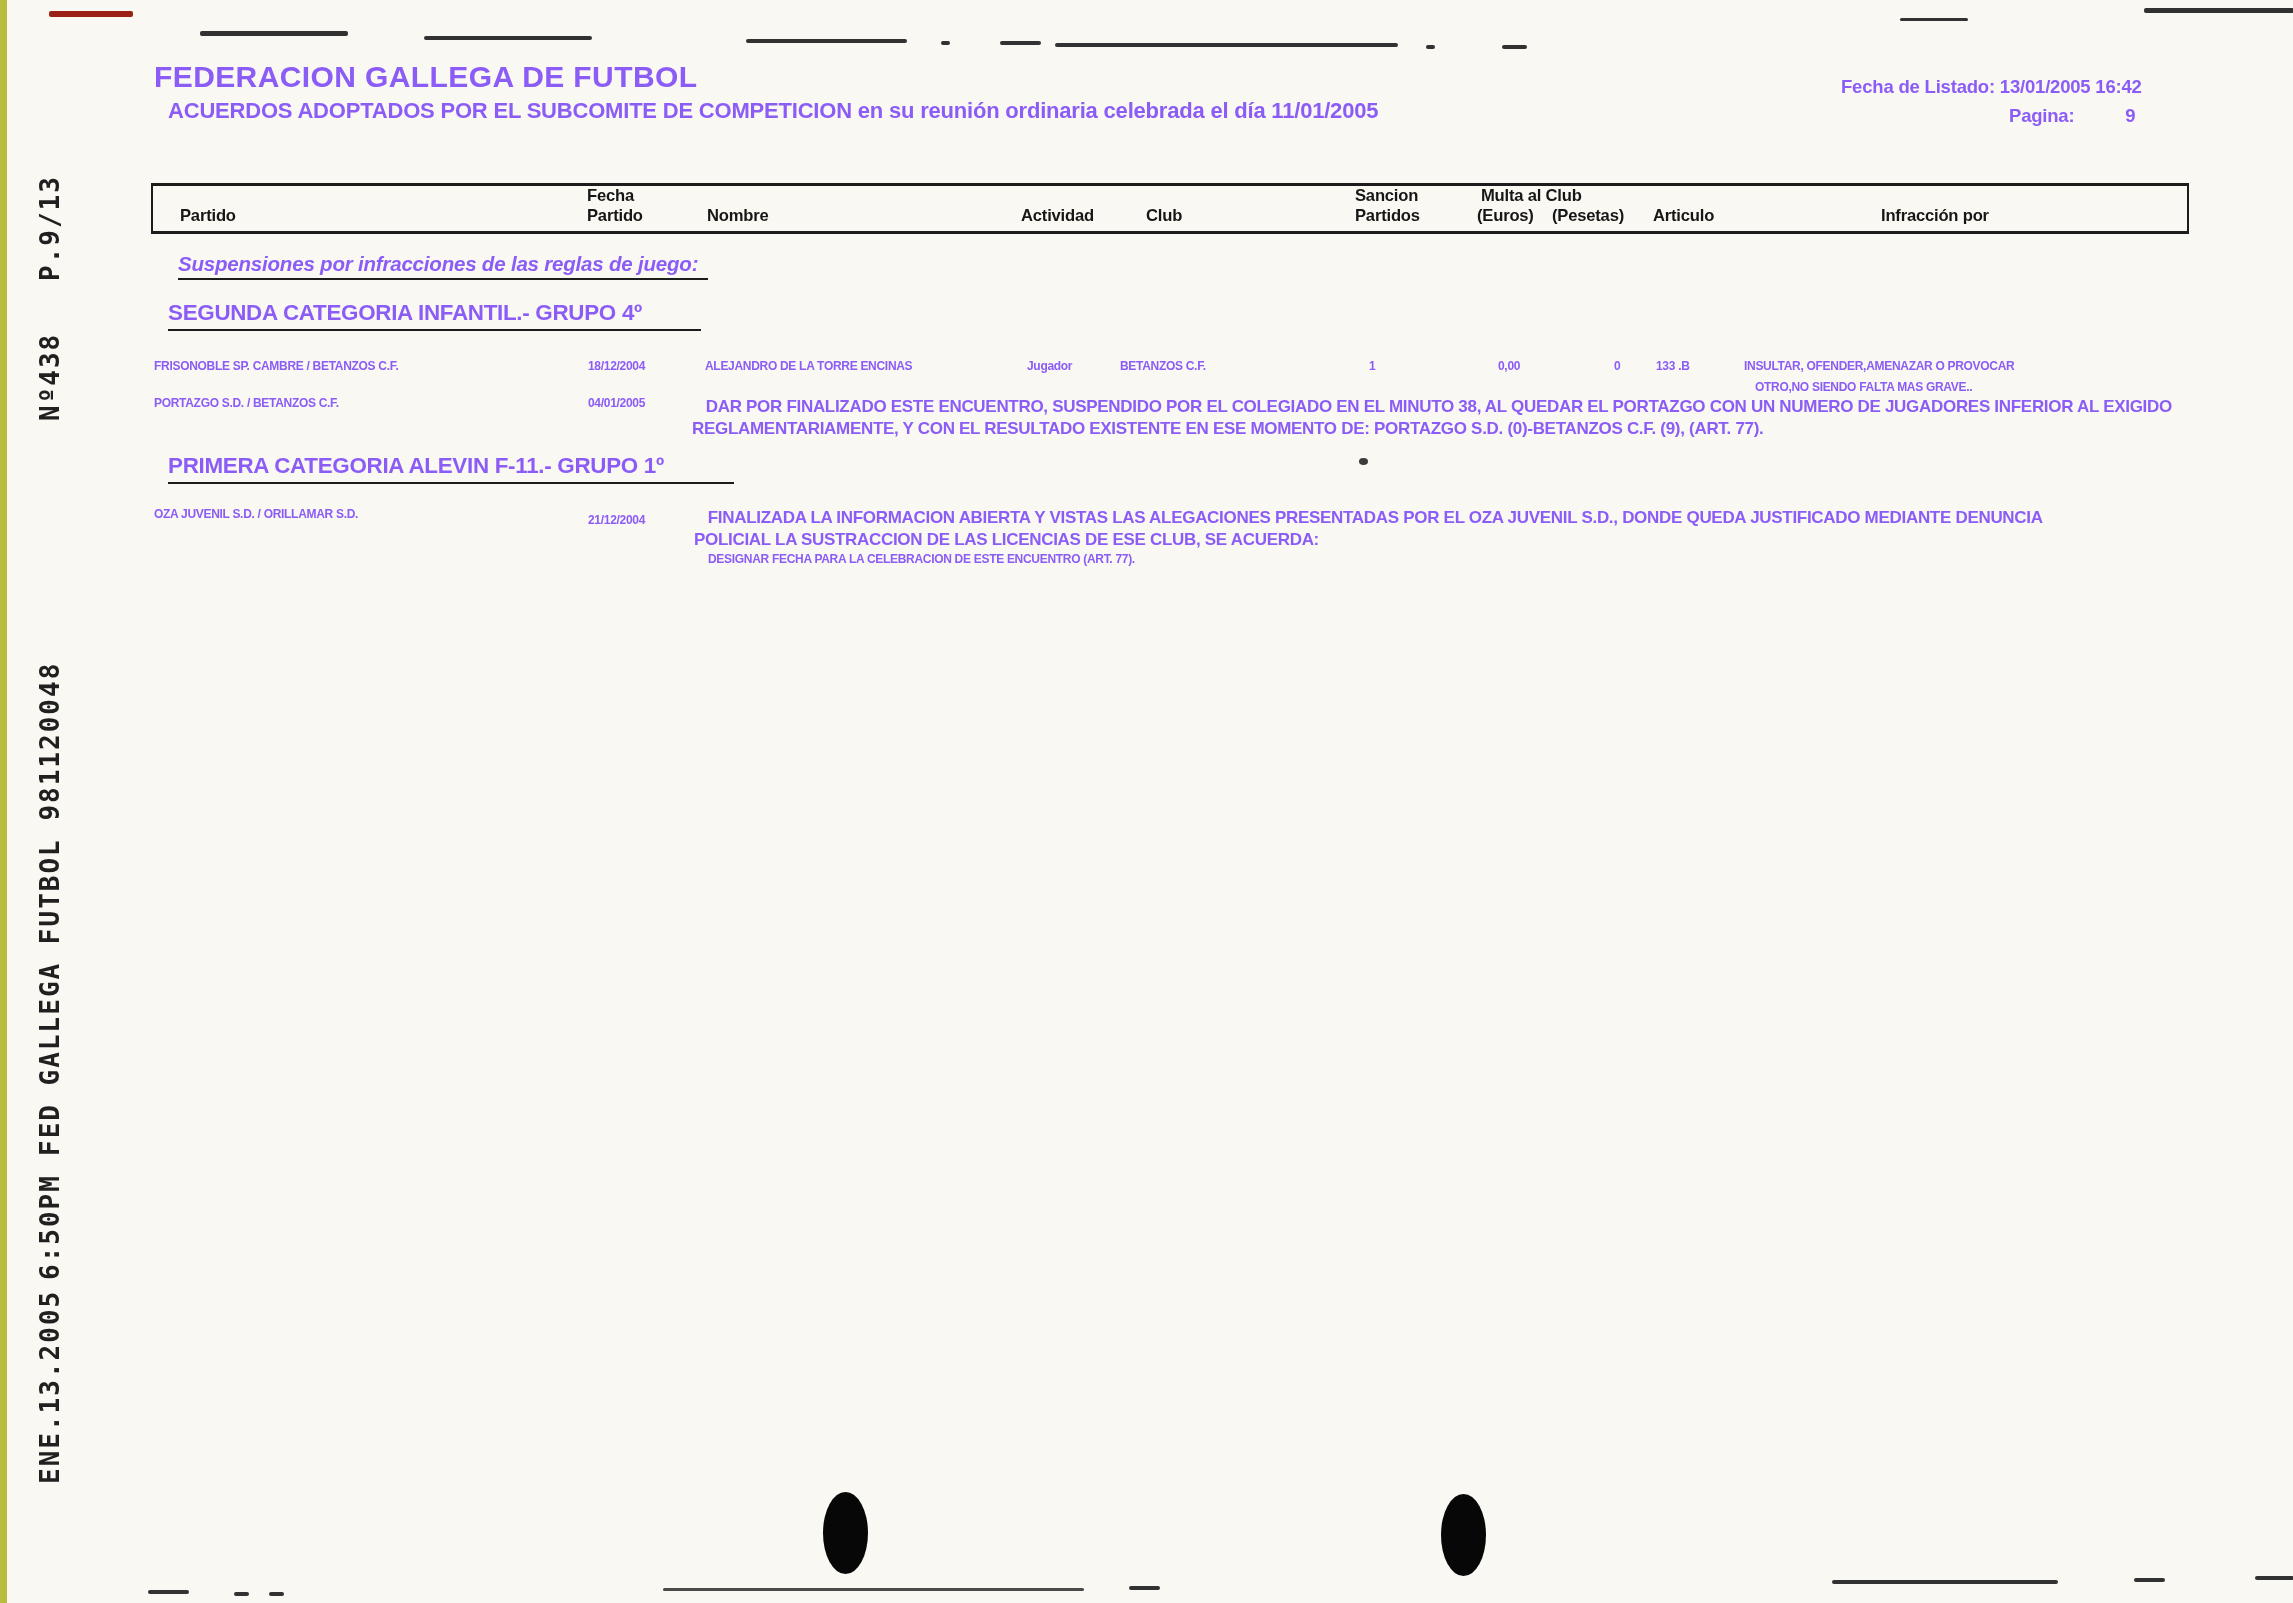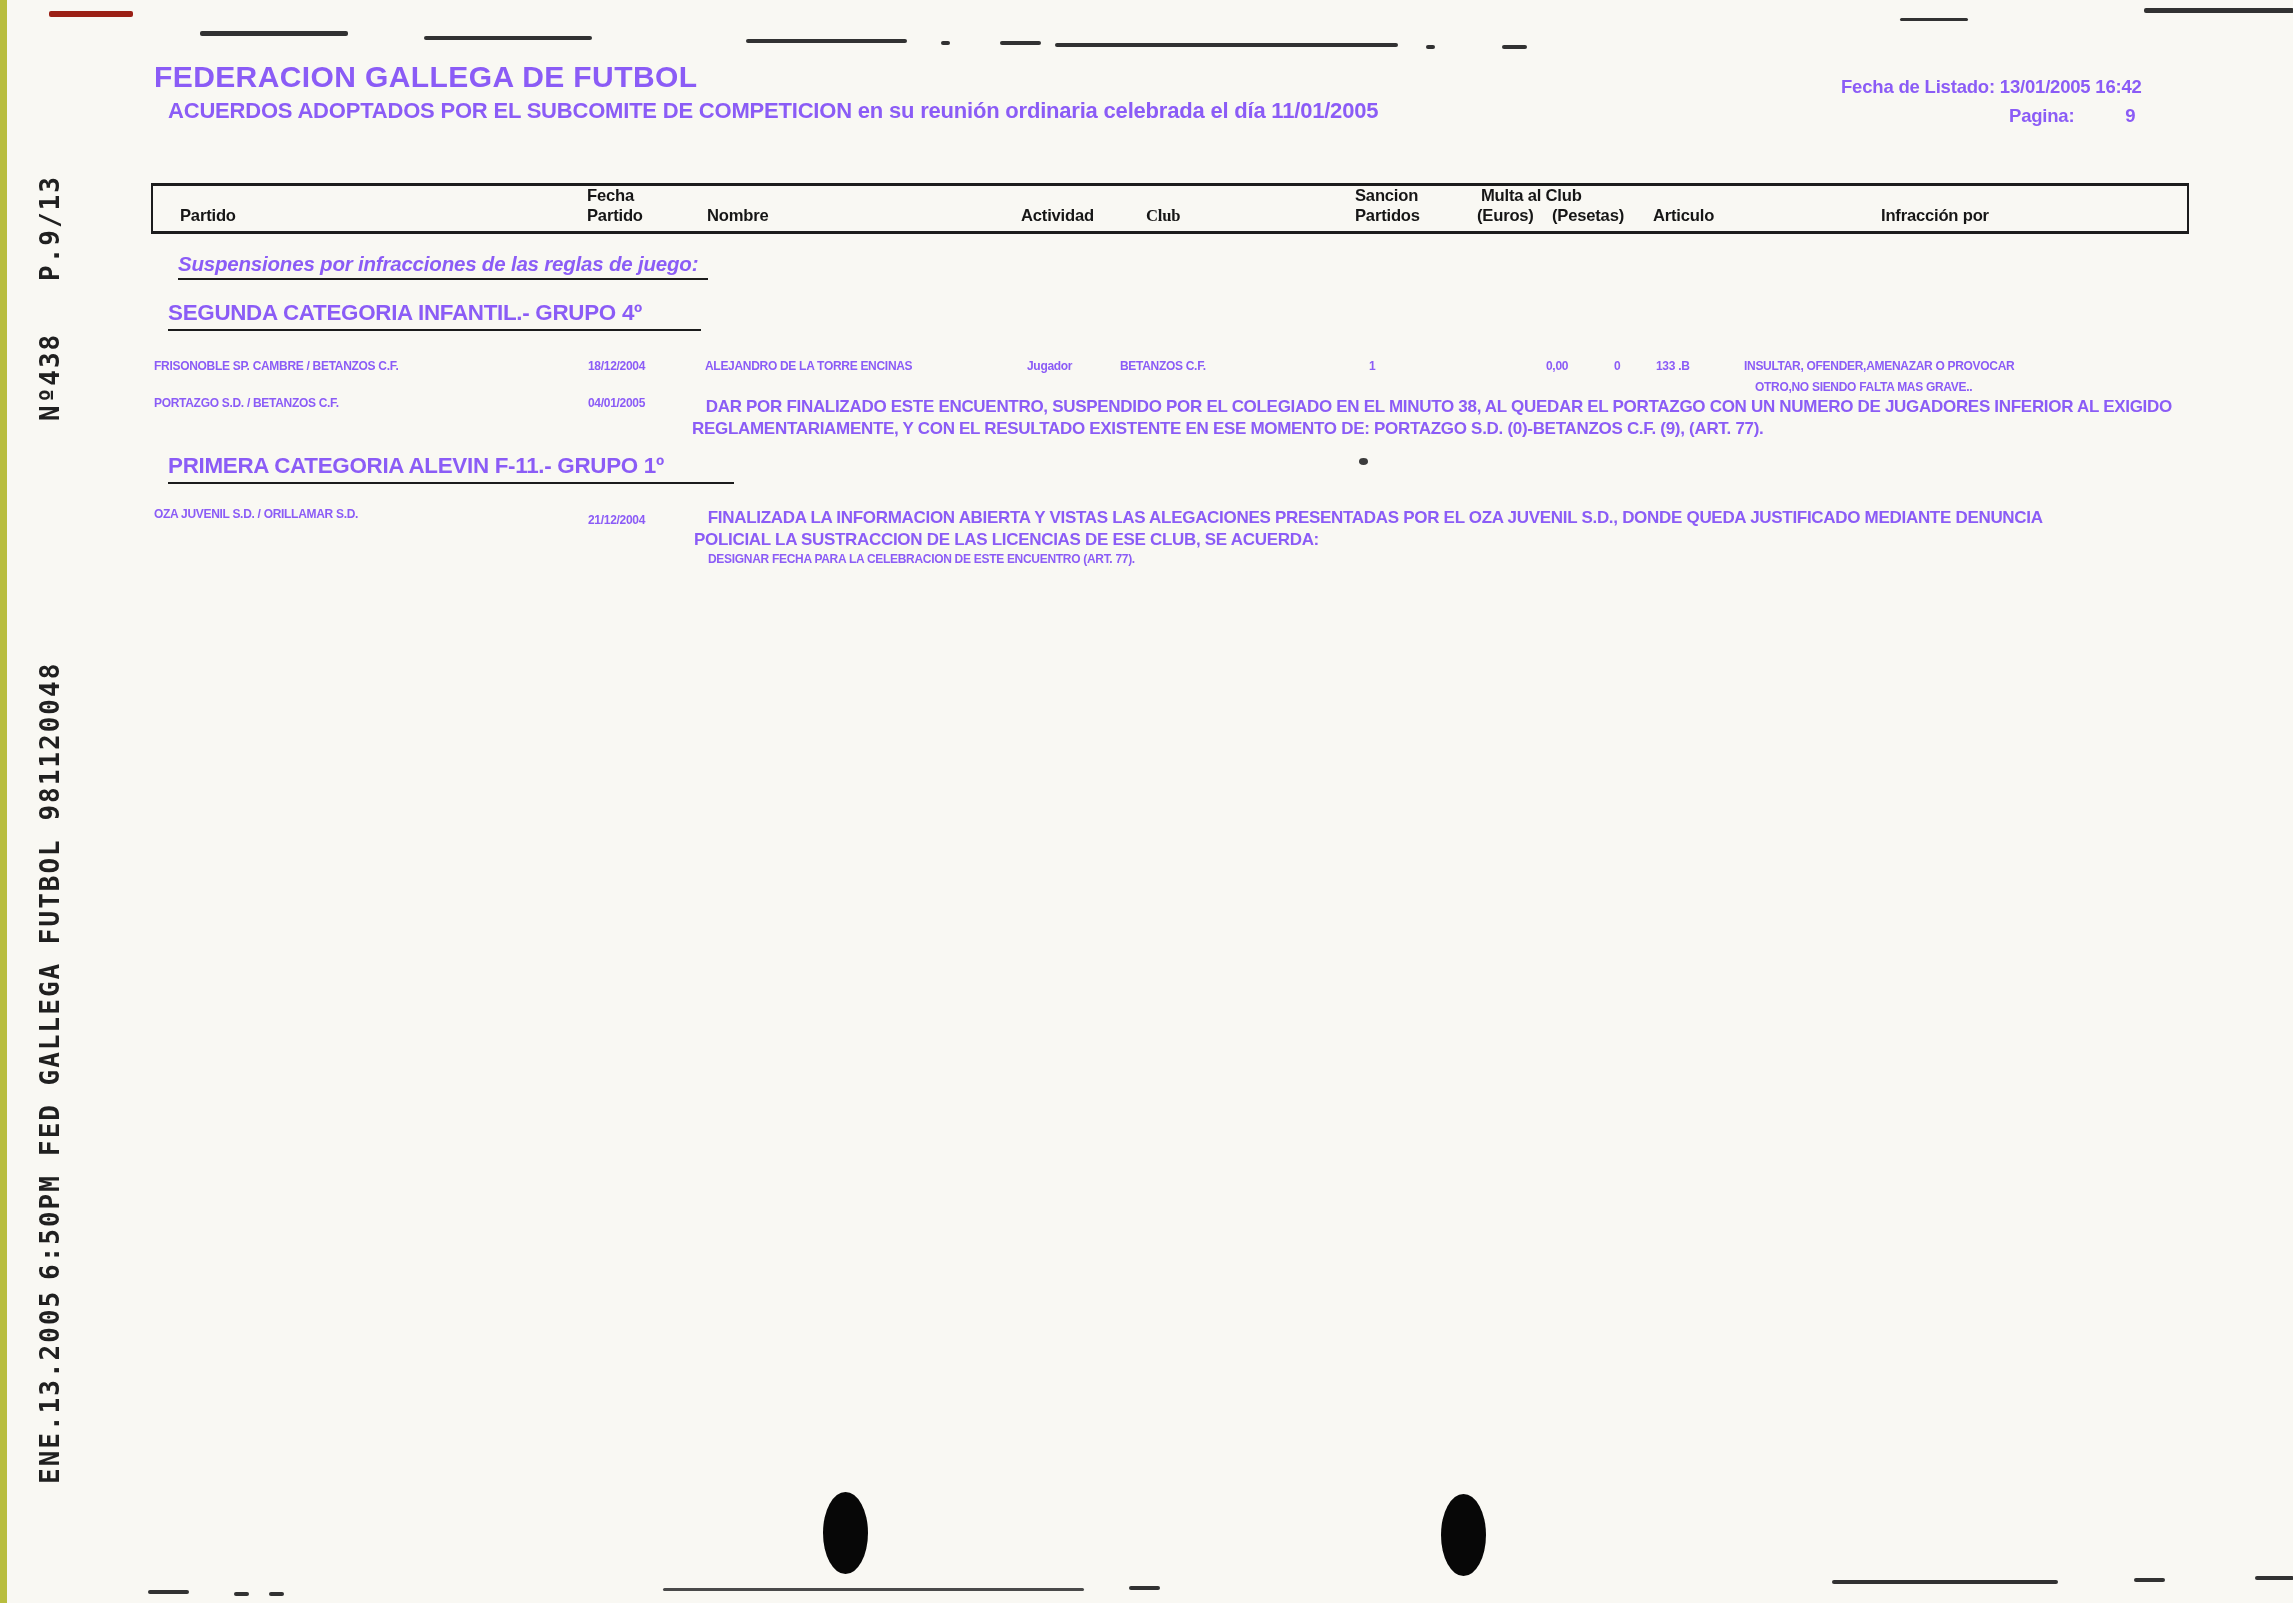--- a/index.html
+++ b/index.html
@@ -89,21 +89,21 @@
     <span style="display:inline-block;width:41px;"></span>
     <span>9</span>
   </div>
 
   <div class="thead-box">
     <div class="th" style="left:27px;top:19.5px;">Partido</div>
     <div class="th" style="left:434px;top:0px;">Fecha</div>
     <div class="th" style="left:434px;top:19.5px;">Partido</div>
     <div class="th" style="left:554px;top:19.5px;">Nombre</div>
     <div class="th" style="left:868px;top:19.5px;">Actividad</div>
-    <div class="th" style="left:993px;top:19.5px;font-family:Liberation Serif, serif;">Club</div>
+    <div class="th" style="left:993px;top:19.5px;">Club</div>
     <div class="th" style="left:1202px;top:0px;">Sancion</div>
     <div class="th" style="left:1202px;top:19.5px;">Partidos</div>
     <div class="th" style="left:1328px;top:0px;">Multa al Club</div>
     <div class="th" style="left:1324px;top:19.5px;">(Euros)</div>
     <div class="th" style="left:1399px;top:19.5px;">(Pesetas)</div>
     <div class="th" style="left:1500px;top:19.5px;">Articulo</div>
     <div class="th" style="left:1728px;top:19.5px;">Infracción por</div>
   </div>
 
   <div class="abs scan-text" style="left:178px;top:252px;">
@@ -114,21 +114,21 @@
     <span class="grp-hdr">SEGUNDA CATEGORIA INFANTIL.- GRUPO 4º</span>
   </div>
 
   <div>
     <div class="cell scan-text" style="left:154px;top:359px;">FRISONOBLE SP. CAMBRE / BETANZOS C.F.</div>
     <div class="cell scan-text" style="left:588px;top:359px;">18/12/2004</div>
     <div class="cell scan-text" style="left:705px;top:359px;">ALEJANDRO DE LA TORRE ENCINAS</div>
     <div class="cell scan-text" style="left:1027px;top:359px;">Jugador</div>
     <div class="cell scan-text" style="left:1120px;top:359px;">BETANZOS C.F.</div>
     <div class="cell scan-text" style="left:1369px;top:359px;">1</div>
-    <div class="cell scan-text" style="left:1546px;top:359px;">0,00</div>
+    <div class="cell scan-text" style="left:1498px;top:359px;">0,00</div>
     <div class="cell scan-text" style="left:1614px;top:359px;">0</div>
     <div class="cell scan-text" style="left:1656px;top:359px;">133 .B</div>
     <div class="cell scan-text" style="left:1744px;top:359px;">INSULTAR, OFENDER,AMENAZAR O PROVOCAR</div>
     <div class="cell scan-text" style="left:1755px;top:380px;">OTRO,NO SIENDO FALTA MAS GRAVE..</div>
   </div>
 
   <div>
     <div class="cell scan-text" style="left:154px;top:396px;">PORTAZGO S.D. / BETANZOS C.F.</div>
     <div class="cell scan-text" style="left:588px;top:396px;">04/01/2005</div>
     <div class="resol scan-text" style="left:692px;top:396px;width:1546px;">DAR POR FINALIZADO ESTE ENCUENTRO, SUSPENDIDO POR EL COLEGIADO EN EL MINUTO 38, AL QUEDAR EL PORTAZGO CON UN NUMERO DE JUGADORES INFERIOR AL EXIGIDO REGLAMENTARIAMENTE, Y CON EL RESULTADO EXISTENTE EN ESE MOMENTO DE: PORTAZGO S.D. (0)-BETANZOS C.F. (9), (ART. 77).</div>

